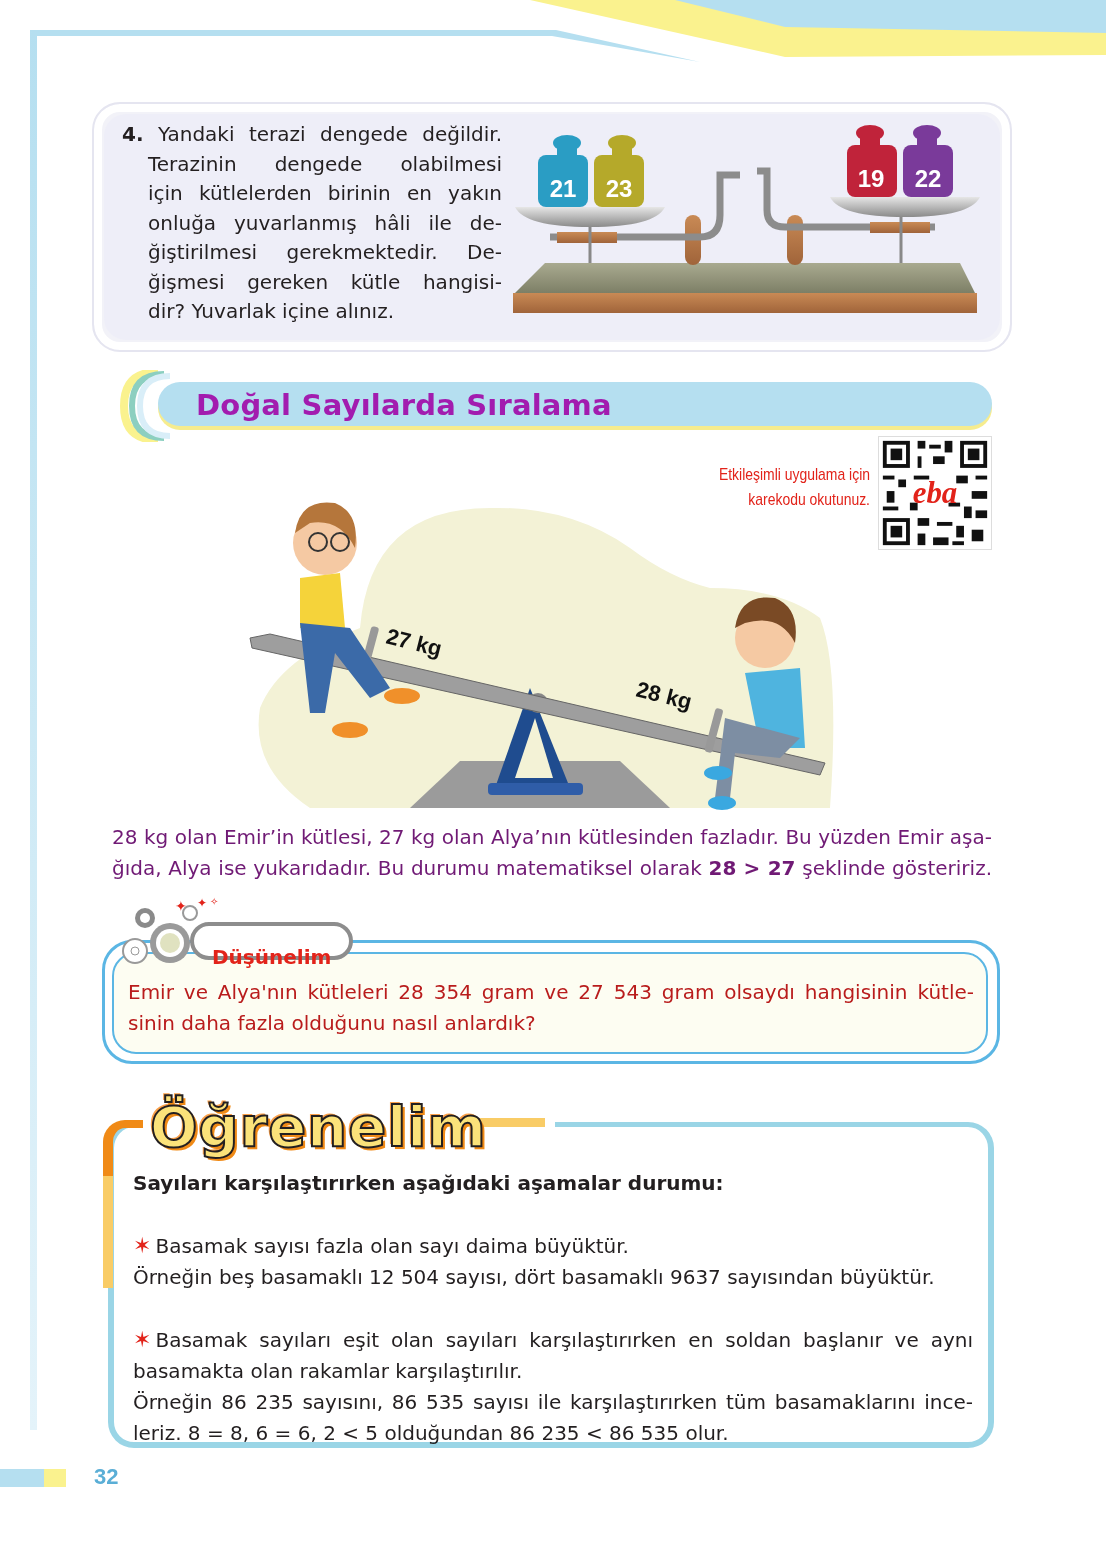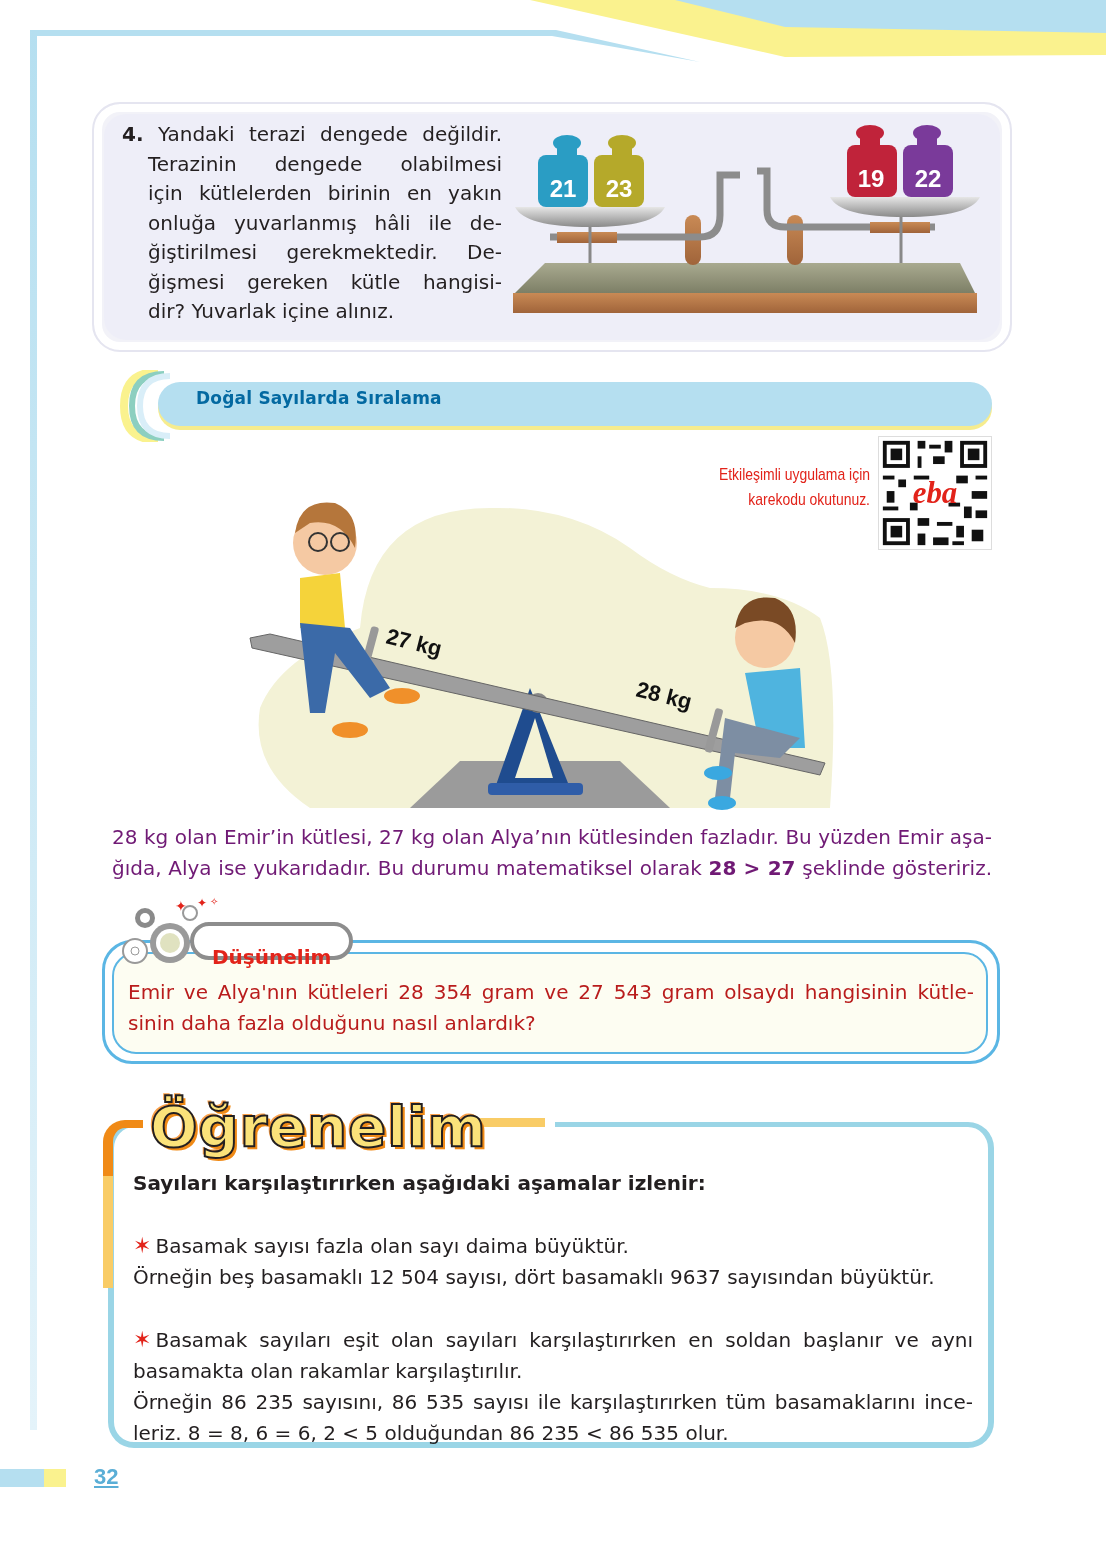--- a/index.html
+++ b/index.html
@@ -18,21 +18,21 @@
   .q-line { display: block; text-align: justify; text-align-last: justify; }
   .q-line.last { text-align-last: left; }
   .q-line.indent { padding-left: 26px; }
 
   
   .scale { position: absolute; left: 505px; top: 115px; width: 480px; height: 200px; }
 
   
   .sec-head { position: absolute; left: 118px; top: 370px; width: 876px; height: 72px; }
   .sec-pill { position: absolute; left: 40px; top: 12px; width: 834px; height: 44px; border-radius: 22px; background: #b5dff0; box-shadow: 0 4px 0 #f6ec8e; }
-  .sec-title { position: absolute; left: 78px; top: 18px; font-size: 17px; font-weight: bold; color: #0369a1; letter-spacing: 0.2px; text-align: center; }
+  .sec-title { position: absolute; left: 78px; top: 18px; font-size: 29px; font-weight: bold; color: #a21caf; letter-spacing: 0.2px; text-align: center; }
 
   
   .qr-text { position: absolute; left: 660px; top: 462px; width: 210px; text-align: right; font-family: "Liberation Sans", sans-serif; font-size: 17px; line-height: 25px; color: #e2231a; transform: scaleX(0.82); transform-origin: right center; }
   .qr { position: absolute; left: 878px; top: 436px; width: 114px; height: 114px; background: #fff; border: 1px solid #ddd; }
 
   
   .illus { position: absolute; left: 240px; top: 478px; width: 600px; height: 335px; }
 
   
   .para { position: absolute; left: 112px; top: 822px; width: 880px; font-size: 20px; line-height: 31px; color: #701a75; }
@@ -58,21 +58,21 @@
   .learn-content { position: absolute; left: 133px; top: 1168px; width: 840px; font-size: 20px; line-height: 31px; color: #231f20; }
   .learn-content .heading { font-weight: bold; display: block; margin-bottom: 31px; }
   .learn-content .line { display: block; text-align: justify; text-align-last: justify; }
   .learn-content .line.last { text-align-last: left; }
   .learn-content .gap { display: block; height: 31px; }
   .star { color: #e2231a; font-size: 22px; margin-right: 4px; }
 
   
   .foot-blue { position: absolute; left: 0; top: 1469px; width: 44px; height: 18px; background: #b5dff0; }
   .foot-yellow { position: absolute; left: 44px; top: 1469px; width: 22px; height: 18px; background: #faf28e; }
-  .page-num { position: absolute; left: 94px; top: 1464px; font-family: "Liberation Sans", sans-serif; font-size: 22px; font-weight: bold; color: #5aaed6; text-decoration: underline; }
+  .page-num { position: absolute; left: 94px; top: 1464px; font-family: "Liberation Sans", sans-serif; font-size: 22px; font-weight: bold; color: #5aaed6; }
 </style>
 </head>
 <body>
 
 <svg class="top-band" viewBox="0 0 1106 70">
   <polygon points="530,0 1106,0 1106,55 785,57" fill="#faf28e"></polygon>
   <polygon points="675,0 1106,0 1106,33 785,27" fill="#b5dff0"></polygon>
   <polygon points="30,30 556,30 700,62 552,36 37,36" fill="#b5dff0"></polygon>
 </svg>
 <div class="left-rail"></div>
@@ -270,21 +270,21 @@
   <span class="line last">sinin daha fazla olduğunu nasıl anlardık?</span>
 </div>
 
 <div class="learn-box"></div>
 <div class="learn-top-mask"></div>
 <div class="learn-left-orange"></div>
 <div class="learn-left-yellow"></div>
 <div class="learn-top-yellow"></div>
 <div class="learn-title">Öğrenelim</div>
 <div class="learn-content">
-  <span class="heading">Sayıları karşılaştırırken aşağıdaki aşamalar izlenir:</span>
+  <span class="heading">Sayıları karşılaştırırken aşağıdaki aşamalar durumu:</span>
   <span class="line last"><span class="star">✶</span><span>Basamak sayısı fazla olan sayı daima büyüktür.</span></span>
   <span class="line last">Örneğin beş basamaklı 12 504 sayısı, dört basamaklı 9637 sayısından büyüktür.</span>
   <span class="gap"></span>
   <span class="line"><span class="star">✶</span><span>Basamak sayıları eşit olan sayıları karşılaştırırken en soldan başlanır ve aynı</span></span>
   <span class="line last">basamakta olan rakamlar karşılaştırılır.</span>
   <span class="line">Örneğin 86 235 sayısını, 86 535 sayısı ile karşılaştırırken tüm basamaklarını ince-</span>
   <span class="line last">leriz. 8 = 8, 6 = 6, 2 &lt; 5 olduğundan 86 235 &lt; 86 535 olur.</span>
 </div>
 
 <div class="foot-blue"></div>

